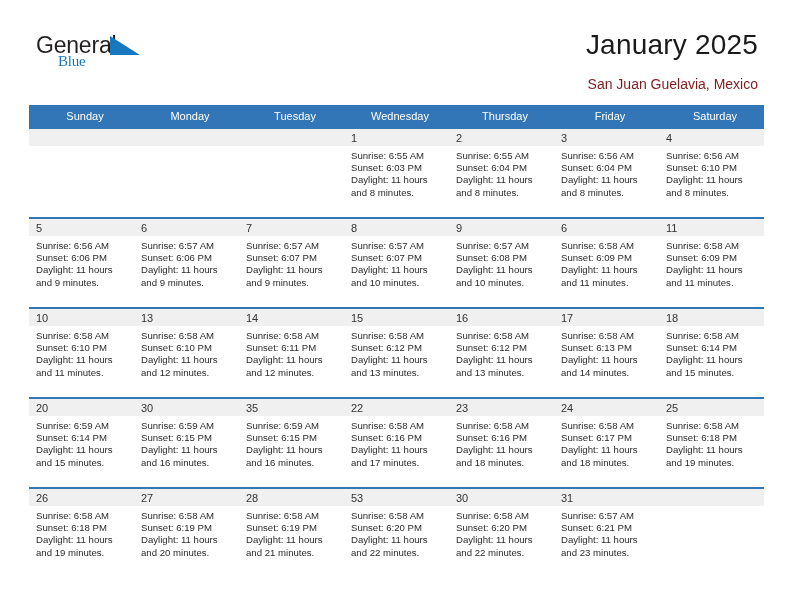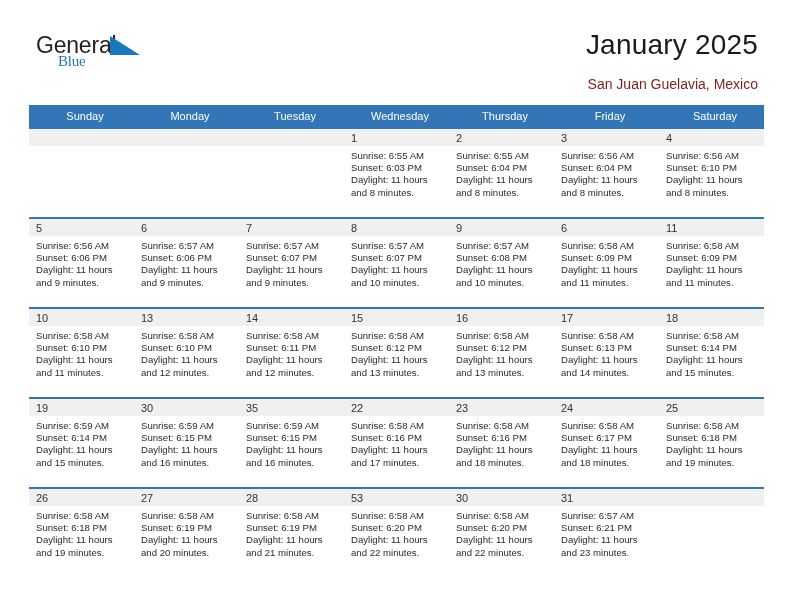--- a/index.html
+++ b/index.html
@@ -353,21 +353,21 @@
             <div class="cell-body">
               <div>Sunrise: 6:58 AM</div>
               <div>Sunset: 6:14 PM</div>
               <div>Daylight: 11 hours</div>
               <div>and 15 minutes.</div>
             </div>
           </td>
         </tr>
         <tr class="week">
           <td class="day-cell">
-            <div class="daynum-strip">19</div>
+            <div class="daynum-strip">20</div>
             <div class="cell-body">
               <div>Sunrise: 6:59 AM</div>
               <div>Sunset: 6:14 PM</div>
               <div>Daylight: 11 hours</div>
               <div>and 15 minutes.</div>
             </div>
           </td>
           <td class="day-cell">
             <div class="daynum-strip">30</div>
             <div class="cell-body">

